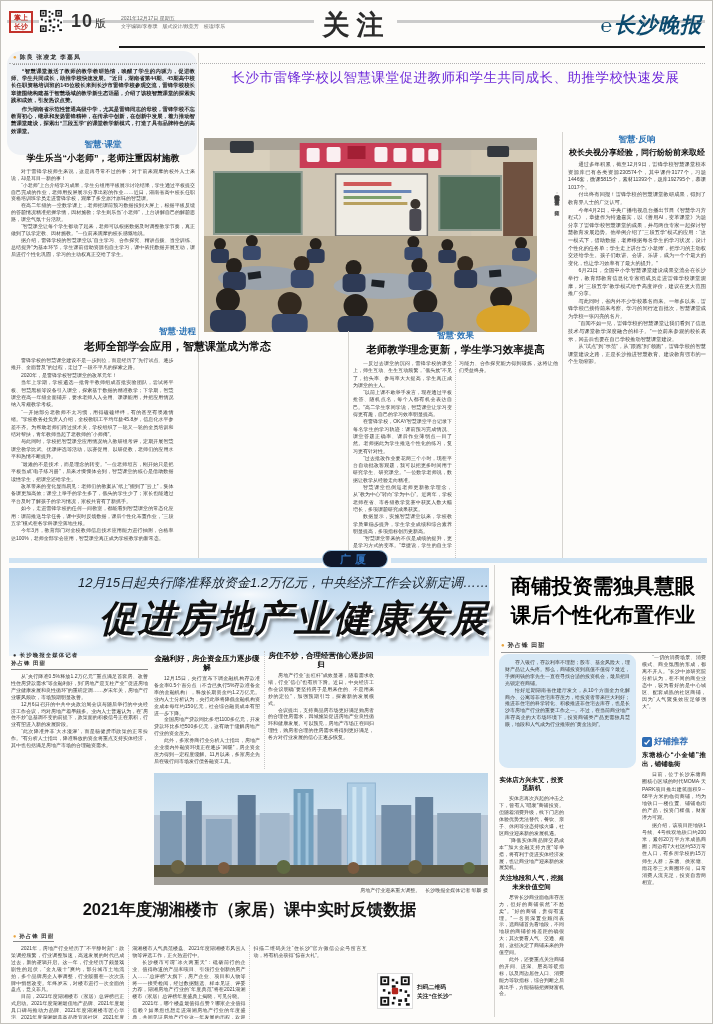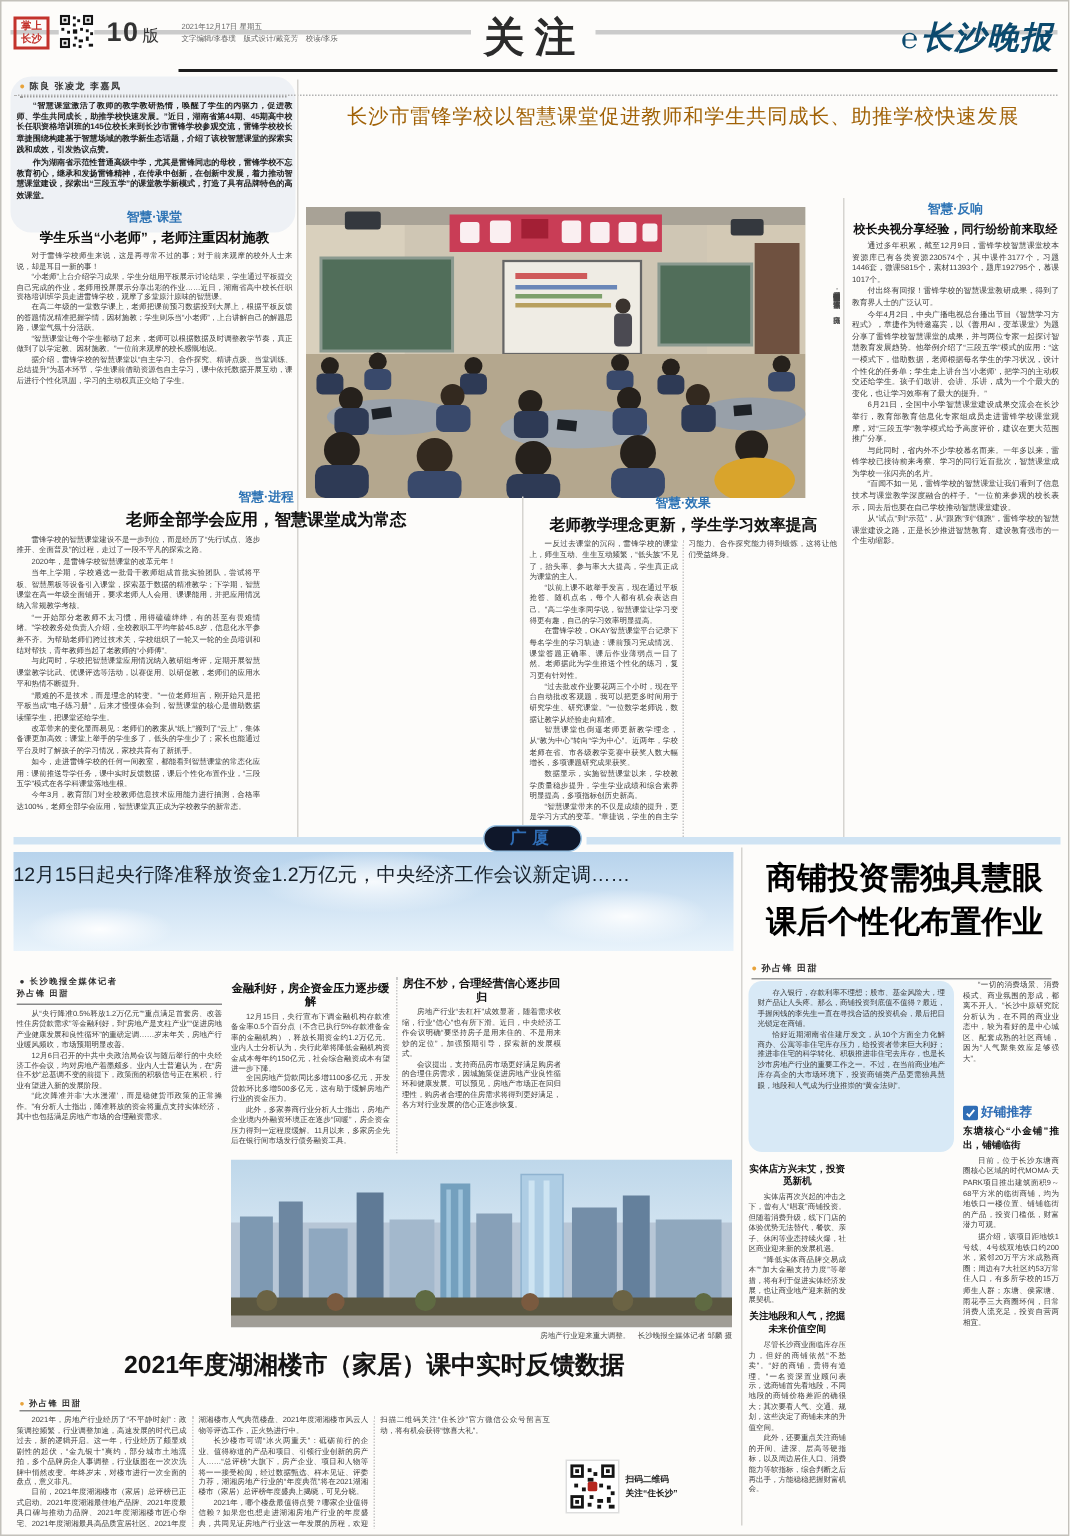--- a/index.html
+++ b/index.html
@@ -33,21 +33,21 @@
   .sec-title{font-weight:bold;color:#111;text-align:center;margin-bottom:3px;}
   .subhd{font-weight:bold;color:#111;text-align:center;margin:3px 0;text-indent:0;font-size:7.5px;line-height:9px;}
   .vline{width:1px;background:#d6d4d0;}
   .clip{overflow:hidden;}
   
   .byline1{left:12px;top:52px;width:178px;border-bottom:1px dotted #999;padding-bottom:2px;}
   .leftcol{left:10px;top:67px;width:184px;height:253px;}
   .leftcol .sec-title{font-size:9px;}
   .headline{left:203px;top:63px;width:503px;text-align:center;}
   .headline h1{margin:0;font-size:37px;line-height:42px;font-weight:900;color:#141414;letter-spacing:1px;}
-  .headline h2{margin:5px 0 18px;font-size:13.5px;font-weight:normal;color:#a16207;letter-spacing:0.5px;}
+  .headline h2{margin:5px 0 18px;font-size:13.5px;font-weight:normal;color:#6d28d9;letter-spacing:0.5px;}
   .photo1{left:203px;top:137px;width:333px;height:194px;}
   .cap1{left:539px;top:190px;width:20px;height:140px;writing-mode:vertical-rl;
         font-size:5px;line-height:6.6px;color:#444;}
   .vline2{left:561px;top:131px;height:429px;}
   .fanx{left:567px;top:129px;width:138px;height:431px;}
   .fanx .sec-title{font-size:8px;}
   .fanx .body p{font-size:5.2px;line-height:7.6px;}
   .jinch{left:10px;top:321px;width:333px;height:239px;}
   .jinch .sec-title{font-size:11px;}
   .jinch .cols{columns:2;column-gap:8px;column-rule:1px dotted #c7c7c7;column-fill:auto;height:206px;}
@@ -57,26 +57,26 @@
   .xiaog .sec-title{font-size:10.5px;}
   .xiaog .cols{columns:2;column-gap:7px;column-rule:1px dotted #c7c7c7;column-fill:auto;height:198px;}
   .xiaog .body p{line-height:7.3px;}
   .vline1{left:197px;top:52px;height:508px;}
   
   .band-l{left:8px;top:557px;width:313px;height:5px;background:#cfe3f3;}
   .band-r{left:390px;top:557px;width:316px;height:5px;background:#cfe3f3;}
   .band-pill{left:321px;top:549px;width:66px;height:18px;background:#0f172a;border:1px solid #9cc4e4;
              border-radius:10px;color:#2f6db5;font-size:11px;font-weight:bold;text-align:center;
              line-height:16px;letter-spacing:4px;}
-  .banner{left:8px;top:567px;width:480px;height:66px;text-align:left;
+  .banner{left:8px;top:567px;width:480px;height:88px;text-align:right;
     background:
       radial-gradient(70px 22px at 12% 78%, rgba(255,255,255,.95), transparent 70%),
       radial-gradient(110px 30px at 50% 30%, rgba(255,255,255,.85), transparent 70%),
       radial-gradient(80px 26px at 85% 65%, rgba(255,255,255,.9), transparent 70%),
-      linear-gradient(#b7d3ec,#e9f3fb);}
+      linear-gradient(#b7d3ec,#e9f3fb); font-style: italic;}
   .banner .kicker{margin-top:6px;font-size:13px;color:#17212b;font-weight:500;}
   .banner .btitle{margin-top:2px;font-size:37px;font-weight:900;color:#101010;letter-spacing:2px;
                   text-shadow:2px 2px 0 #fff,4px 5px 3px rgba(40,40,40,.45);}
   .gm1{left:10px;top:650px;width:137px;height:240px;}
   .gm1 .byline{font-size:5.5px;line-height:8px;display:block;border-bottom:1px solid #888;
                padding-bottom:2px;margin-bottom:3px;}
   .gmtext{left:153px;top:650px;width:334px;height:118px;columns:3;column-gap:8px;
           column-rule:1px dotted #c7c7c7;column-fill:auto;}
   .photo2{left:153px;top:772px;width:334px;height:112px;}
   .cap2{left:153px;top:886px;width:334px;text-align:right;font-size:5px;color:#444;}
@@ -304,20 +304,21 @@
         <p>“智慧课堂带来的不仅是成绩的提升，更是学习方式的变革。”章捷说，学生的自主学习能力、合作探究能力得到锻炼，这将让他们受益终身。</p>
       </div>
   </div>
 
   <div class="abs band-l"></div>
   <div class="abs band-r"></div>
   <div class="abs band-pill">广厦</div>
 
   <div class="abs banner">
     <div class="kicker">12月15日起央行降准释放资金1.2万亿元，中央经济工作会议新定调……</div>
+    <div class="btitle">促进房地产业健康发展</div>
   </div>
   <div class="abs gm1 clip body">
     <span class="byline"><span class="dot"></span><span>● 长沙晚报全媒体记者</span><br><span>孙占锋 田甜</span></span>
     <div>
         <p>从“央行降准0.5%释放1.2万亿元”“重点满足首套房、改善性住房贷款需求”等金融利好，到“房地产是支柱产业”“促进房地产业健康发展和良性循环”的重磅定调……岁末年关，房地产行业暖风频吹，市场预期明显改善。</p>
         <p>12月6日召开的中共中央政治局会议与随后举行的中央经济工作会议，均对房地产着墨颇多。业内人士普遍认为，在“房住不炒”总基调不变的前提下，政策面的积极信号正在累积，行业有望进入新的发展阶段。</p>
         <p>“此次降准并非‘大水漫灌’，而是稳健货币政策的正常操作。”有分析人士指出，降准释放的资金将重点支持实体经济，其中也包括满足房地产市场的合理融资需求。</p>
       </div>
   </div>
   <div class="abs gmtext clip body">

